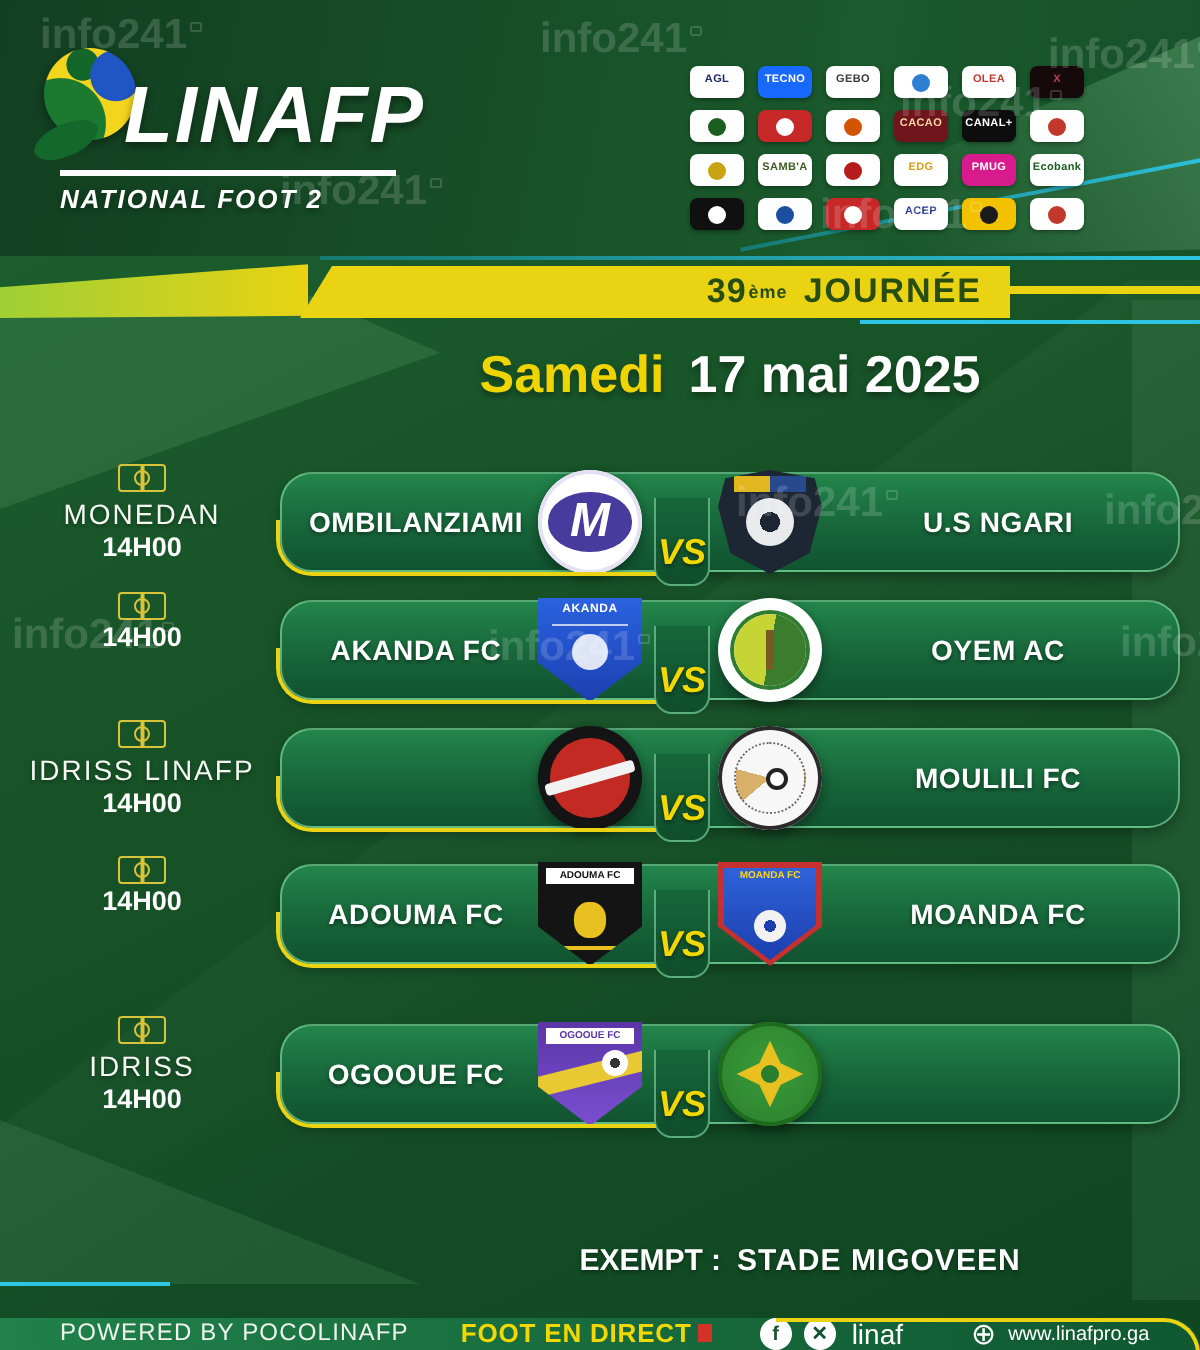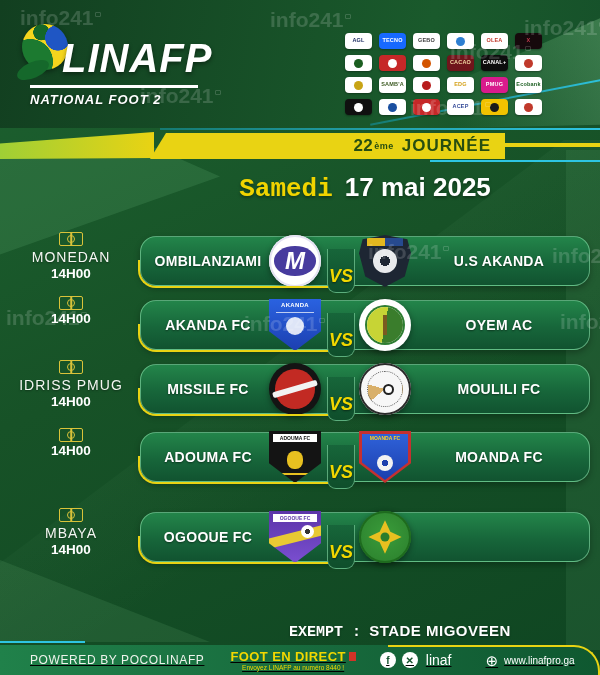--- a/index.html
+++ b/index.html
@@ -39,21 +39,21 @@
   .teal-line-a{left:160px;top:128px;width:440px;height:2px;background:linear-gradient(90deg,#157a72,#2ec5e2);}
   .banner-wedge{left:0;top:131px;width:154px;height:28px;background:linear-gradient(90deg,#9fcf35,#e9d313);clip-path:polygon(0 45%,100% 4%,100% 96%,0 100%);}
   .banner-band{position:absolute;left:150px;top:133px;width:355px;height:26px;background:#e9d313;clip-path:polygon(16px 0,100% 0,100% 100%,0 100%);display:flex;align-items:center;justify-content:flex-end;padding-right:14px;color:#274e10;font-weight:800;font-size:17px;letter-spacing:.5px;}
   .banner-band sup{font-size:9px;font-weight:800;margin:0 1px 0 1px;}
   .banner-band .word{margin-left:7px;letter-spacing:1px;}
   .banner-tail{left:505px;top:143px;width:95px;height:4px;background:#e9d313;}
   .teal-line-b{left:430px;top:160px;width:170px;height:2px;background:#2ec5e2;}
 
   
   .date-line{position:absolute;left:140px;top:172px;width:450px;text-align:center;font-size:26px;font-weight:800;text-shadow:0 2px 3px rgba(0,0,0,.35);}
-  .date-line .day{color:#f0d400;margin-right:12px;font-family:Liberation Mono, monospace;}
+  .date-line .day{color:#f0d400;margin-right:12px;}
   .date-line .rest{color:#ffffff;}
 
   
   .matches{position:absolute;left:0;top:0;width:600px;height:600px;}
   .match-row{position:absolute;left:0;width:542px;height:58px;}
   .match-row:nth-child(1){top:232px}.match-row:nth-child(2){top:296px}
   .match-row:nth-child(3){top:360px}.match-row:nth-child(4){top:428px}
   .match-row:nth-child(5){top:508px}
   .venue{position:absolute;left:6px;top:0px;width:130px;text-align:center;color:#fff;}
   .pitch-icon{margin:0 auto;width:24px;height:14px;border:1.5px solid #d9c33a;border-radius:2px;position:relative;}
@@ -116,24 +116,24 @@
   .crest-ogooue-fc .crest-band{top:3px;left:7%;right:7%;text-align:center;color:#5b35a8;background:#fff;font-size:5px;font-weight:800;padding:1px 0;}
   .crest-ogooue-fc i.l1{left:-20%;right:-20%;top:40%;height:20%;background:#e8c933;transform:rotate(-14deg);}
   .crest-ogooue-fc i.l2{right:14%;top:26%;width:13px;height:13px;border-radius:50%;background:radial-gradient(circle at 50% 50%,#333 0 2.5px,#fff 2.5px);}
 
   .crest-mouila-af{background:radial-gradient(circle at 50% 45%,#3a9c3a,#2a7d2c);border-radius:50%;box-shadow:inset 0 0 0 2px #1e6b1e;}
   .crest-mouila-af i.l1{inset:18%;background:#e8c020;clip-path:polygon(50% 0,66% 34%,100% 50%,66% 66%,50% 100%,34% 66%,0 50%,34% 34%);}
   .crest-mouila-af i.l2{left:50%;top:50%;width:9px;height:9px;border-radius:50%;transform:translate(-50%,-50%);background:#2a7d2c;}
 
   
   .exempt{position:absolute;left:185px;top:622px;width:430px;text-align:center;color:#fff;font-size:15px;text-shadow:0 1px 2px rgba(0,0,0,.4);}
-  .exempt .lbl{font-weight:800;margin-right:8px;font-family:Liberation Mono, monospace;}
+  .exempt .lbl{font-weight:800;margin-right:8px;}
   .exempt .val{font-weight:600;letter-spacing:.5px;}
   .cyan-line{left:0;bottom:32px;width:85px;height:2px;background:#2ec5e2;}
-  .footer{position:absolute;left:0;bottom:0;width:600px;height:30px;background:linear-gradient(90deg,#20814a 0%,#17693c 55%,#0f5830 100%);border-top-right-radius:26px;display:flex;align-items:center;text-decoration:underline;}
+  .footer{position:absolute;left:0;bottom:0;width:600px;height:16px;background:linear-gradient(90deg,#20814a 0%,#17693c 55%,#0f5830 100%);border-top-right-radius:26px;display:flex;}
   .footer::before{content:"";position:absolute;right:0;top:0;width:210px;height:100%;border-top:2px solid #e9d313;border-right:2px solid #e9d313;border-top-right-radius:26px;pointer-events:none;}
   .powered{margin-left:30px;font-size:12px;color:#eef3ec;letter-spacing:.6px;}
   .service{margin-left:26px;text-align:center;line-height:1.05;}
   .service-name{font-size:13px;font-weight:900;color:#f2d800;letter-spacing:.4px;}
   .app-sq{display:inline-block;width:7px;height:9px;background:#d23327;margin-left:3px;vertical-align:middle;}
   .service-sub{font-size:6.5px;color:#f2d800;}
   .social{margin-left:24px;display:flex;align-items:center;gap:6px;}
   .soc-ic{width:16px;height:16px;border-radius:50%;background:#fff;color:#14532d;font-size:10px;font-weight:900;display:flex;align-items:center;justify-content:center;}
   .handle{color:#fff;font-size:14px;margin-left:2px;}
   .site{margin-left:34px;display:flex;align-items:center;gap:6px;color:#fff;}
@@ -233,21 +233,21 @@
         <i class="sp-dot" style="background: rgb(26, 26, 26);"></i>
       </div>
       <div class="sp-tile" style="background: rgb(255, 255, 255);">
         <i class="sp-dot" style="background: rgb(192, 57, 43);"></i>
       </div>
     </div>
 
   <div class="deco teal-line-a"></div>
   <div class="deco banner-wedge"></div>
   <div class="banner-band">
-    <span>22</span>
+    <span>39</span>
       <sup>ème</sup>
       <span class="word">JOURNÉE</span>
   </div>
   <div class="deco banner-tail"></div>
   <div class="deco teal-line-b"></div>
 
   <div class="date-line">
     <span class="day">Samedi</span><span class="rest">17 mai 2025</span>
   </div>
 
@@ -266,21 +266,21 @@
             <b class="crest-band">M</b>
           </span>
       <div class="vs-tab">
             <span class="vs">VS</span>
           </div>
       <span class="crest away-crest crest-us-akanda">
             <i class="l1"></i>
             <i class="l2"></i>
             <b class="crest-band"></b>
           </span>
-      <span class="team-name away-name">U.S AKANDA</span>
+      <span class="team-name away-name">U.S NGARI</span>
     </div>
   </div>
 
   <div class="match-row">
     <div class="venue">
       <div class="pitch-icon"></div>
       <div class="venue-time">14H00</div>
     </div>
     <div class="card">
       <span class="team-name home-name">AKANDA FC</span>
@@ -297,25 +297,24 @@
             <i class="l2"></i>
             <b class="crest-band"></b>
           </span>
       <span class="team-name away-name">OYEM AC</span>
     </div>
   </div>
 
   <div class="match-row">
     <div class="venue">
       <div class="pitch-icon"></div>
-      <div class="venue-name">IDRISS PMUG</div>
+      <div class="venue-name">IDRISS LINAFP</div>
       <div class="venue-time">14H00</div>
     </div>
     <div class="card">
-      <span class="team-name home-name">MISSILE FC</span>
       <span class="crest home-crest crest-missile-fc">
             <i class="l1"></i>
             <i class="l2"></i>
             <b class="crest-band"></b>
           </span>
       <div class="vs-tab">
             <span class="vs">VS</span>
           </div>
       <span class="crest away-crest crest-moulili-fc">
             <i class="l1"></i>
@@ -346,21 +345,21 @@
             <i class="l2"></i>
             <b class="crest-band">MOANDA FC</b>
           </span>
       <span class="team-name away-name">MOANDA FC</span>
     </div>
   </div>
 
   <div class="match-row">
     <div class="venue">
       <div class="pitch-icon"></div>
-      <div class="venue-name">MBAYA</div>
+      <div class="venue-name">IDRISS</div>
       <div class="venue-time">14H00</div>
     </div>
     <div class="card">
       <span class="team-name home-name">OGOOUE FC</span>
       <span class="crest home-crest crest-ogooue-fc">
             <i class="l1"></i>
             <i class="l2"></i>
             <b class="crest-band">OGOOUE FC</b>
           </span>
       <div class="vs-tab">

